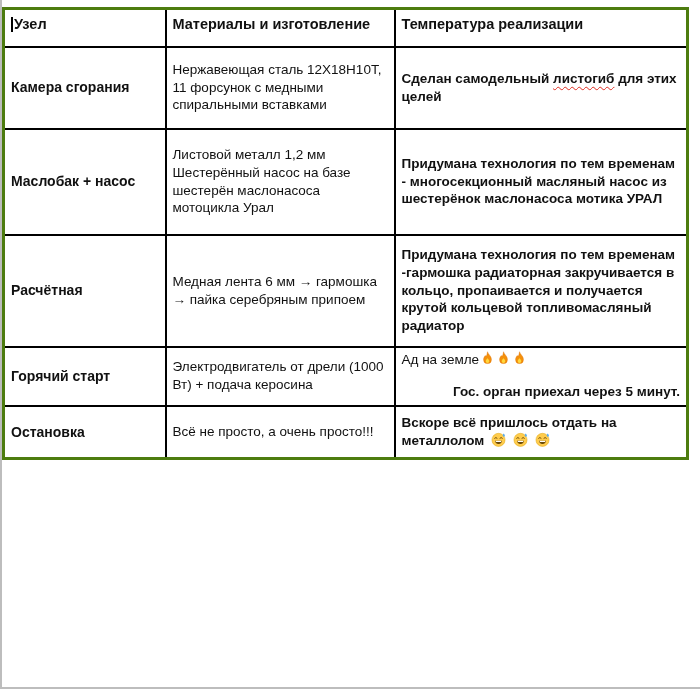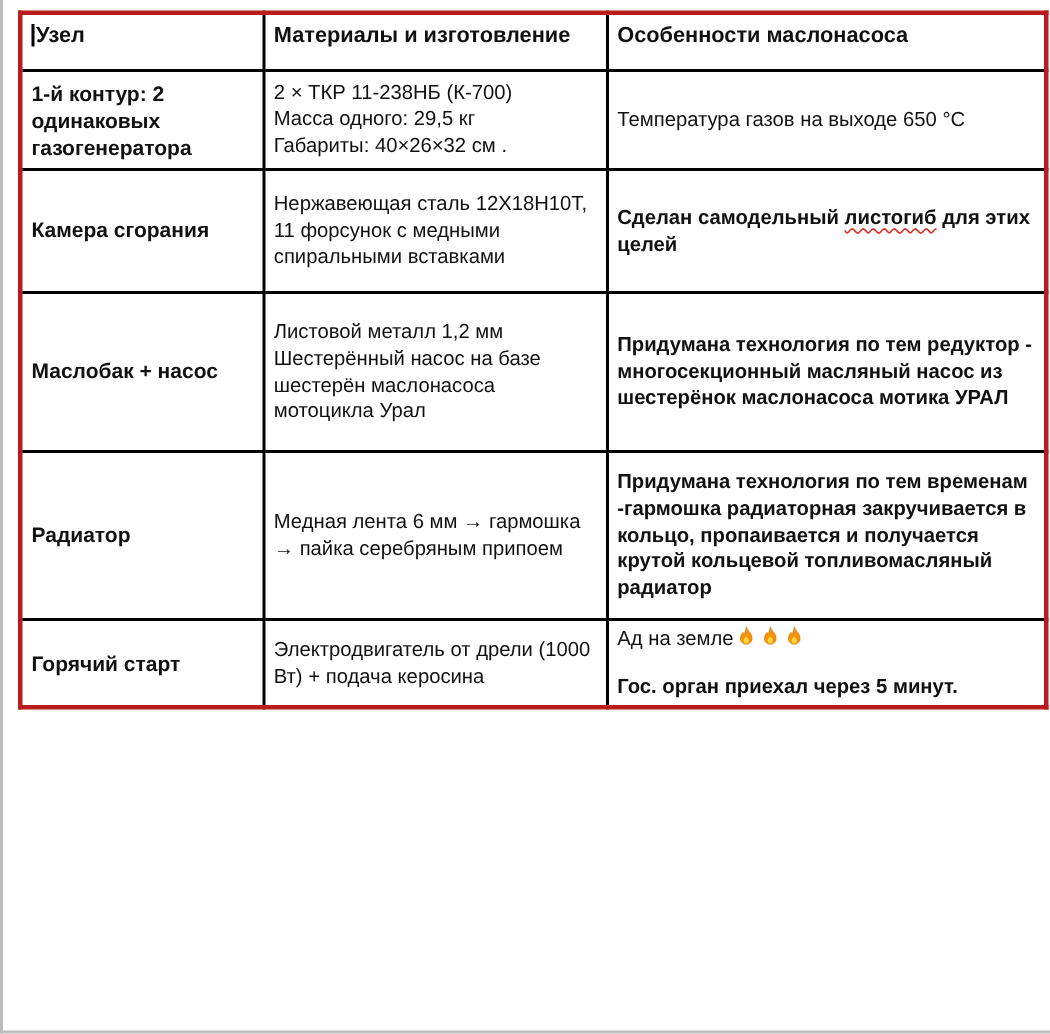--- a/index.html
+++ b/index.html
@@ -10,25 +10,25 @@
     color:#111;
     position:relative;
     overflow:hidden;
   }
   .page {
     position:absolute; inset:0;
     border-left:2px solid #bdbdbd;
     border-bottom:2px solid #bdbdbd;
   }
   table.spec {
-    position:absolute; left:10px; top:7px;
+    position:absolute; left:0; top:7px;
     width:684px;
     border-collapse:collapse;
     table-layout:fixed;
-    border:3px solid #b91c1c;
+    border:3px solid #4d7c0f;
   }
   col.c-node { width:162px; }
   col.c-mat  { width:229px; }
   col.c-feat { width:293px; }
   th, td {
     border:2px solid #000;
     padding:3px 6px;
     font-size:13.5px;
     line-height:1.32;
     vertical-align:middle;
@@ -60,21 +60,21 @@
     text-decoration-thickness:1px;
     text-underline-offset:3px;
   }
   .emoji {
     display:inline-block;
     width:15px; height:15px;
     vertical-align:-2px;
     margin-left:1px;
   }
   .emoji.spaced { margin-left:7px; }
-  .feat-line2 { margin-top:14px; }
+  .feat-line2 { margin-top:14px;text-align:right; }
 </style>
 </head>
 <body>
 
 <svg width="0" height="0" style="position:absolute">
   <defs>
     <g id="fire-glyph">
       <path d="M8 0.8 C 8.8 4 12.2 5.2 12.2 9.2 A 4.2 4.2 0 0 1 3.8 9.2 C 3.8 7.2 4.9 6.1 5.6 4.9 C 6.1 6.3 7.4 6 8 0.8 Z" fill="#f4900c" stroke="#d96b00" stroke-width="0.4"></path>
       <path d="M8 7.6 C 9 8.9 9.9 9.4 9.9 10.9 A 1.9 1.9 0 0 1 6.1 10.9 C 6.1 9.4 7 8.9 8 7.6 Z" fill="#ffd83d"></path>
     </g>
@@ -93,58 +93,64 @@
   <table class="spec">
     <colgroup>
         <col class="c-node">
         <col class="c-mat">
         <col class="c-feat">
       </colgroup>
     <thead>
       <tr style="height:38px">
         <th><span class="caret"></span><span>Узел</span></th>
         <th>Материалы и изготовление</th>
-        <th>Особенности маслонасоса</th>
+        <th>Температура реализации</th>
       </tr>
     </thead>
     <tbody>
-      <tr style="height:66px">
-        <td class="c1 va-top">1-й контур: 2 одинаковых газогенератора</td>
-        <td class="pre va-top">2 × ТКР 11-238НБ (К-700)
-Масса одного: 29,5 кг
-Габариты: 40×26×32 см .</td>
-        <td>Температура газов на выходе 650 °С</td>
-      </tr>
       <tr style="height:82px">
         <td class="c1">Камера сгорания</td>
         <td>Нержавеющая сталь 12Х18Н10Т, 11 форсунок с медными спиральными вставками</td>
         <td class="bold">
           <span>Сделан самодельный </span><span class="misspell">листогиб</span><span> для этих целей</span>
         </td>
       </tr>
       <tr style="height:106px">
         <td class="c1">Маслобак + насос</td>
         <td class="pre">Листовой металл 1,2 мм
 Шестерённый насос на базе шестерён маслонасоса мотоцикла Урал</td>
-        <td class="bold">Придумана технология по тем редуктор - многосекционный масляный насос из  шестерёнок маслонасоса мотика УРАЛ</td>
+        <td class="bold">Придумана технология по тем временам - многосекционный масляный насос из  шестерёнок маслонасоса мотика УРАЛ</td>
       </tr>
       <tr style="height:112px">
-        <td class="c1">Радиатор</td>
+        <td class="c1">Расчётная</td>
         <td>Медная лента 6 мм → гармошка → пайка серебряным припоем</td>
         <td class="bold">Придумана технология по тем временам -гармошка радиаторная закручивается в кольцо, пропаивается и получается крутой кольцевой топливомасляный радиатор</td>
       </tr>
       <tr style="height:59px">
         <td class="c1">Горячий старт</td>
         <td>Электродвигатель от дрели (1000 Вт) + подача керосина</td>
         <td>
           <div><span>Ад на земле</span><svg class="emoji" viewBox="0 0 16 16">
                 <use href="#fire-glyph"></use>
               </svg><svg class="emoji" viewBox="0 0 16 16">
                 <use href="#fire-glyph"></use>
               </svg><svg class="emoji" viewBox="0 0 16 16">
                 <use href="#fire-glyph"></use>
               </svg></div>
           <div class="bold feat-line2">Гос. орган приехал через 5 минут.</div>
         </td>
       </tr>
+      <tr style="height:53px">
+        <td class="c1">Остановка</td>
+        <td>Всё не просто, а очень просто!!!</td>
+        <td class="bold">
+          <span>Вскоре всё пришлось отдать  на металлолом</span><svg class="emoji spaced" viewBox="0 0 16 16">
+              <use href="#sweat-smile-glyph"></use>
+            </svg><svg class="emoji spaced" viewBox="0 0 16 16">
+              <use href="#sweat-smile-glyph"></use>
+            </svg><svg class="emoji spaced" viewBox="0 0 16 16">
+              <use href="#sweat-smile-glyph"></use>
+            </svg>
+        </td>
+      </tr>
     </tbody>
   </table>
 </div>
 
 </body></html>

